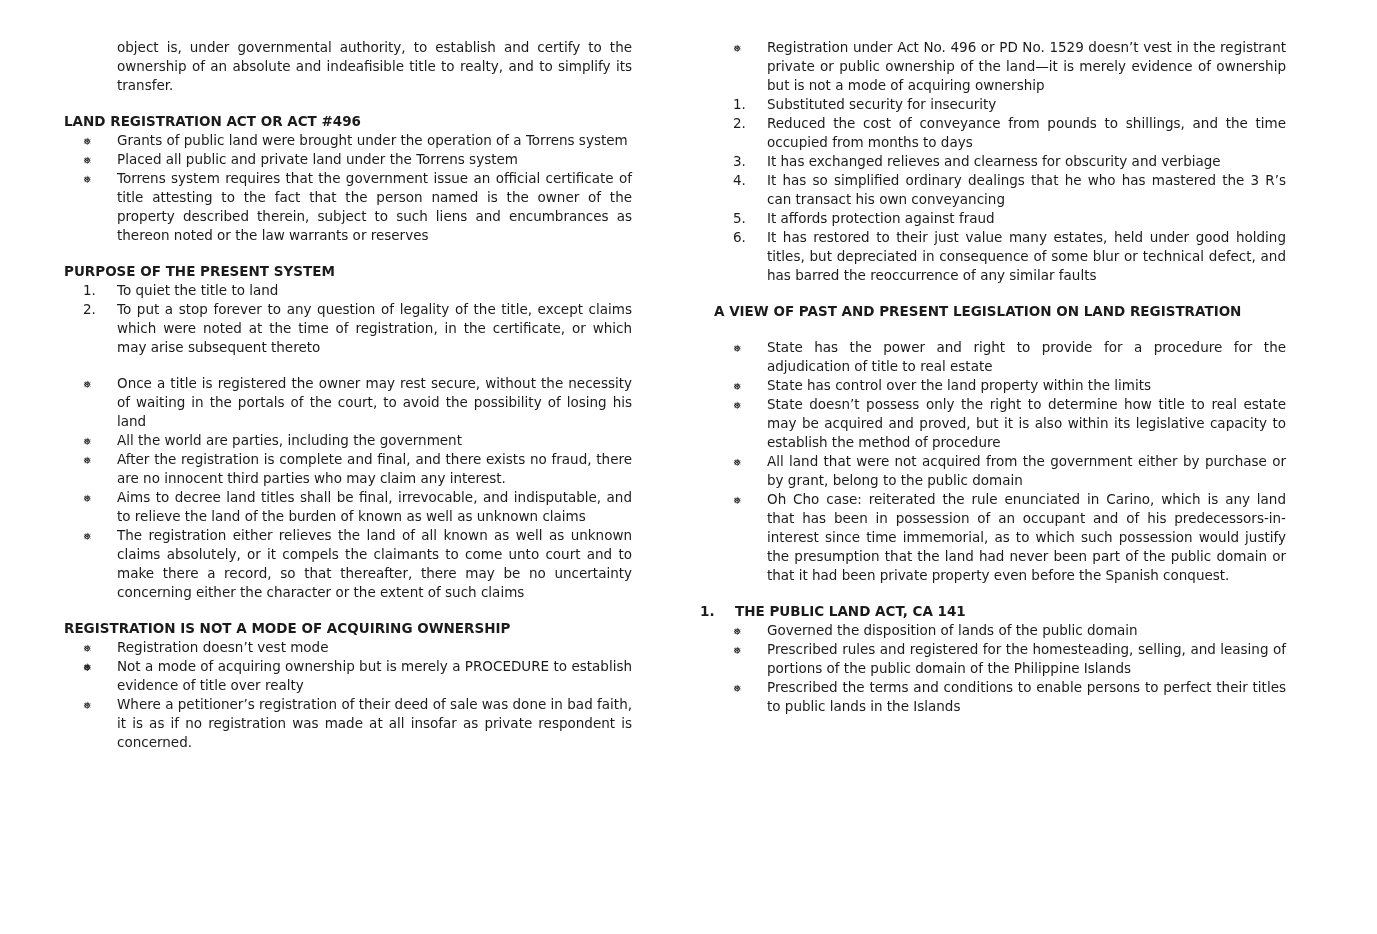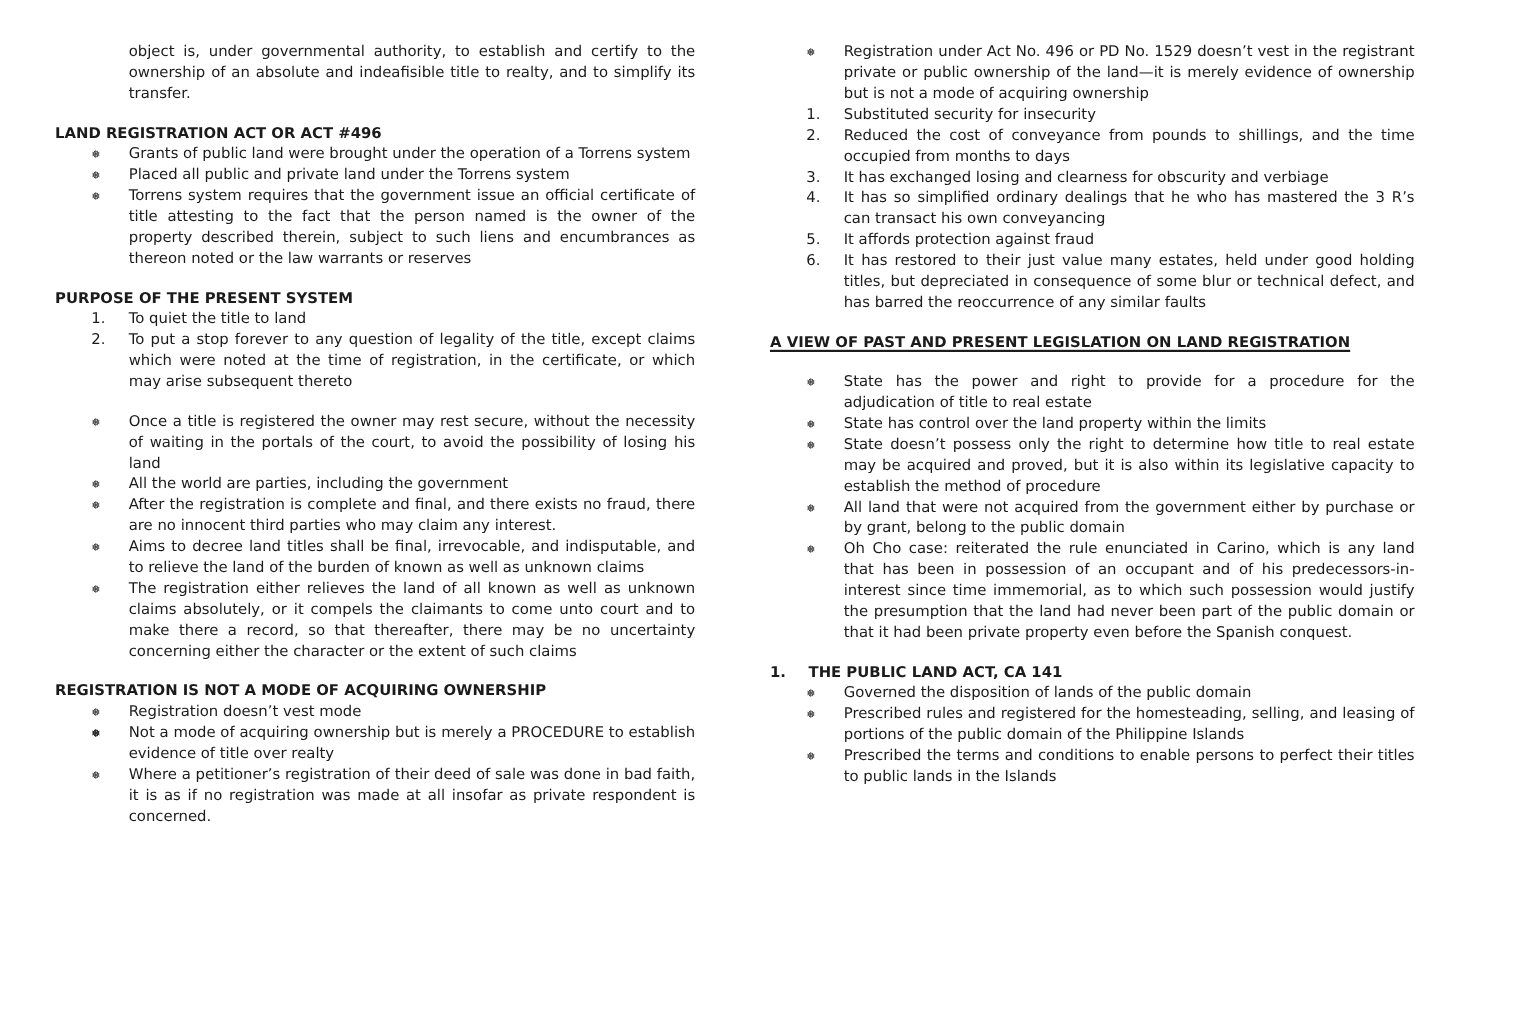--- a/index.html
+++ b/index.html
@@ -15,23 +15,22 @@
     line-height: 19px;
     color: #1b1b1b;
   }
   .col { position: absolute; top: 38px; }
   .col-left  { left: 50px;  width: 582px; }
   .col-right { left: 700px; width: 586px; }
 
   .para { text-align: justify; }
   .indent { margin-left: 67px; }
 
-  .heading { font-weight: bold; margin-top: 17px; }
+  .heading { font-weight: bold; margin-top: 17px; margin-left: 14px; }
   .heading.underline {
-    text-decoration: underline;
     text-decoration-thickness: 1.5px;
     text-underline-offset: 3px;
   }
   .heading.justify { text-align: justify; }
 
   .num-heading { position: relative; padding-left: 35px; font-weight: bold; margin-top: 17px; }
   .nh-num { position: absolute; left: 0; top: 0; }
 
   .list.spaced { margin-top: 17px; }
   .item { position: relative; padding-left: 67px; text-align: justify; }
@@ -70,21 +69,21 @@
         <div class="item"><span class="marker glyph">❅</span><span>Where a petitioner’s registration of their deed of sale was done in bad faith, it is as if no registration was made at all insofar as private respondent is concerned.</span></div>
       </div>
     </div>
   <div class="col col-right">
       <div class="list">
         <div class="item"><span class="marker glyph">❅</span><span>Registration under Act No. 496 or PD No. 1529 doesn’t vest in the registrant private or public ownership of the land—it is merely evidence of ownership but is not a mode of acquiring ownership</span></div>
       </div>
       <div class="list">
         <div class="item"><span class="marker">1.</span><span>Substituted security for insecurity</span></div>
         <div class="item"><span class="marker">2.</span><span>Reduced the cost of conveyance from pounds to shillings, and the time occupied from months to days</span></div>
-        <div class="item"><span class="marker">3.</span><span>It has exchanged losing and clearness for obscurity and verbiage</span></div>
+        <div class="item"><span class="marker">3.</span><span>It has exchanged relieves and clearness for obscurity and verbiage</span></div>
         <div class="item"><span class="marker">4.</span><span>It has so simplified ordinary dealings that he who has mastered the 3 R’s can transact his own conveyancing</span></div>
         <div class="item"><span class="marker">5.</span><span>It affords protection against fraud</span></div>
         <div class="item"><span class="marker">6.</span><span>It has restored to their just value many estates, held under good holding titles, but depreciated in consequence of some blur or technical defect, and has barred the reoccurrence of any similar faults</span></div>
       </div>
       <div class="heading underline justify">A VIEW OF PAST AND PRESENT LEGISLATION ON LAND REGISTRATION</div>
       <div class="list spaced">
         <div class="item"><span class="marker glyph">❅</span><span>State has the power and right to provide for a procedure for the adjudication of title to real estate</span></div>
         <div class="item"><span class="marker glyph">❅</span><span>State has control over the land property within the limits</span></div>
         <div class="item"><span class="marker glyph">❅</span><span>State doesn’t possess only the right to determine how title to real estate may be acquired and proved, but it is also within its legislative capacity to establish the method of procedure</span></div>
         <div class="item"><span class="marker glyph">❅</span><span>All land that were not acquired from the government either by purchase or by grant, belong to the public domain</span></div>

